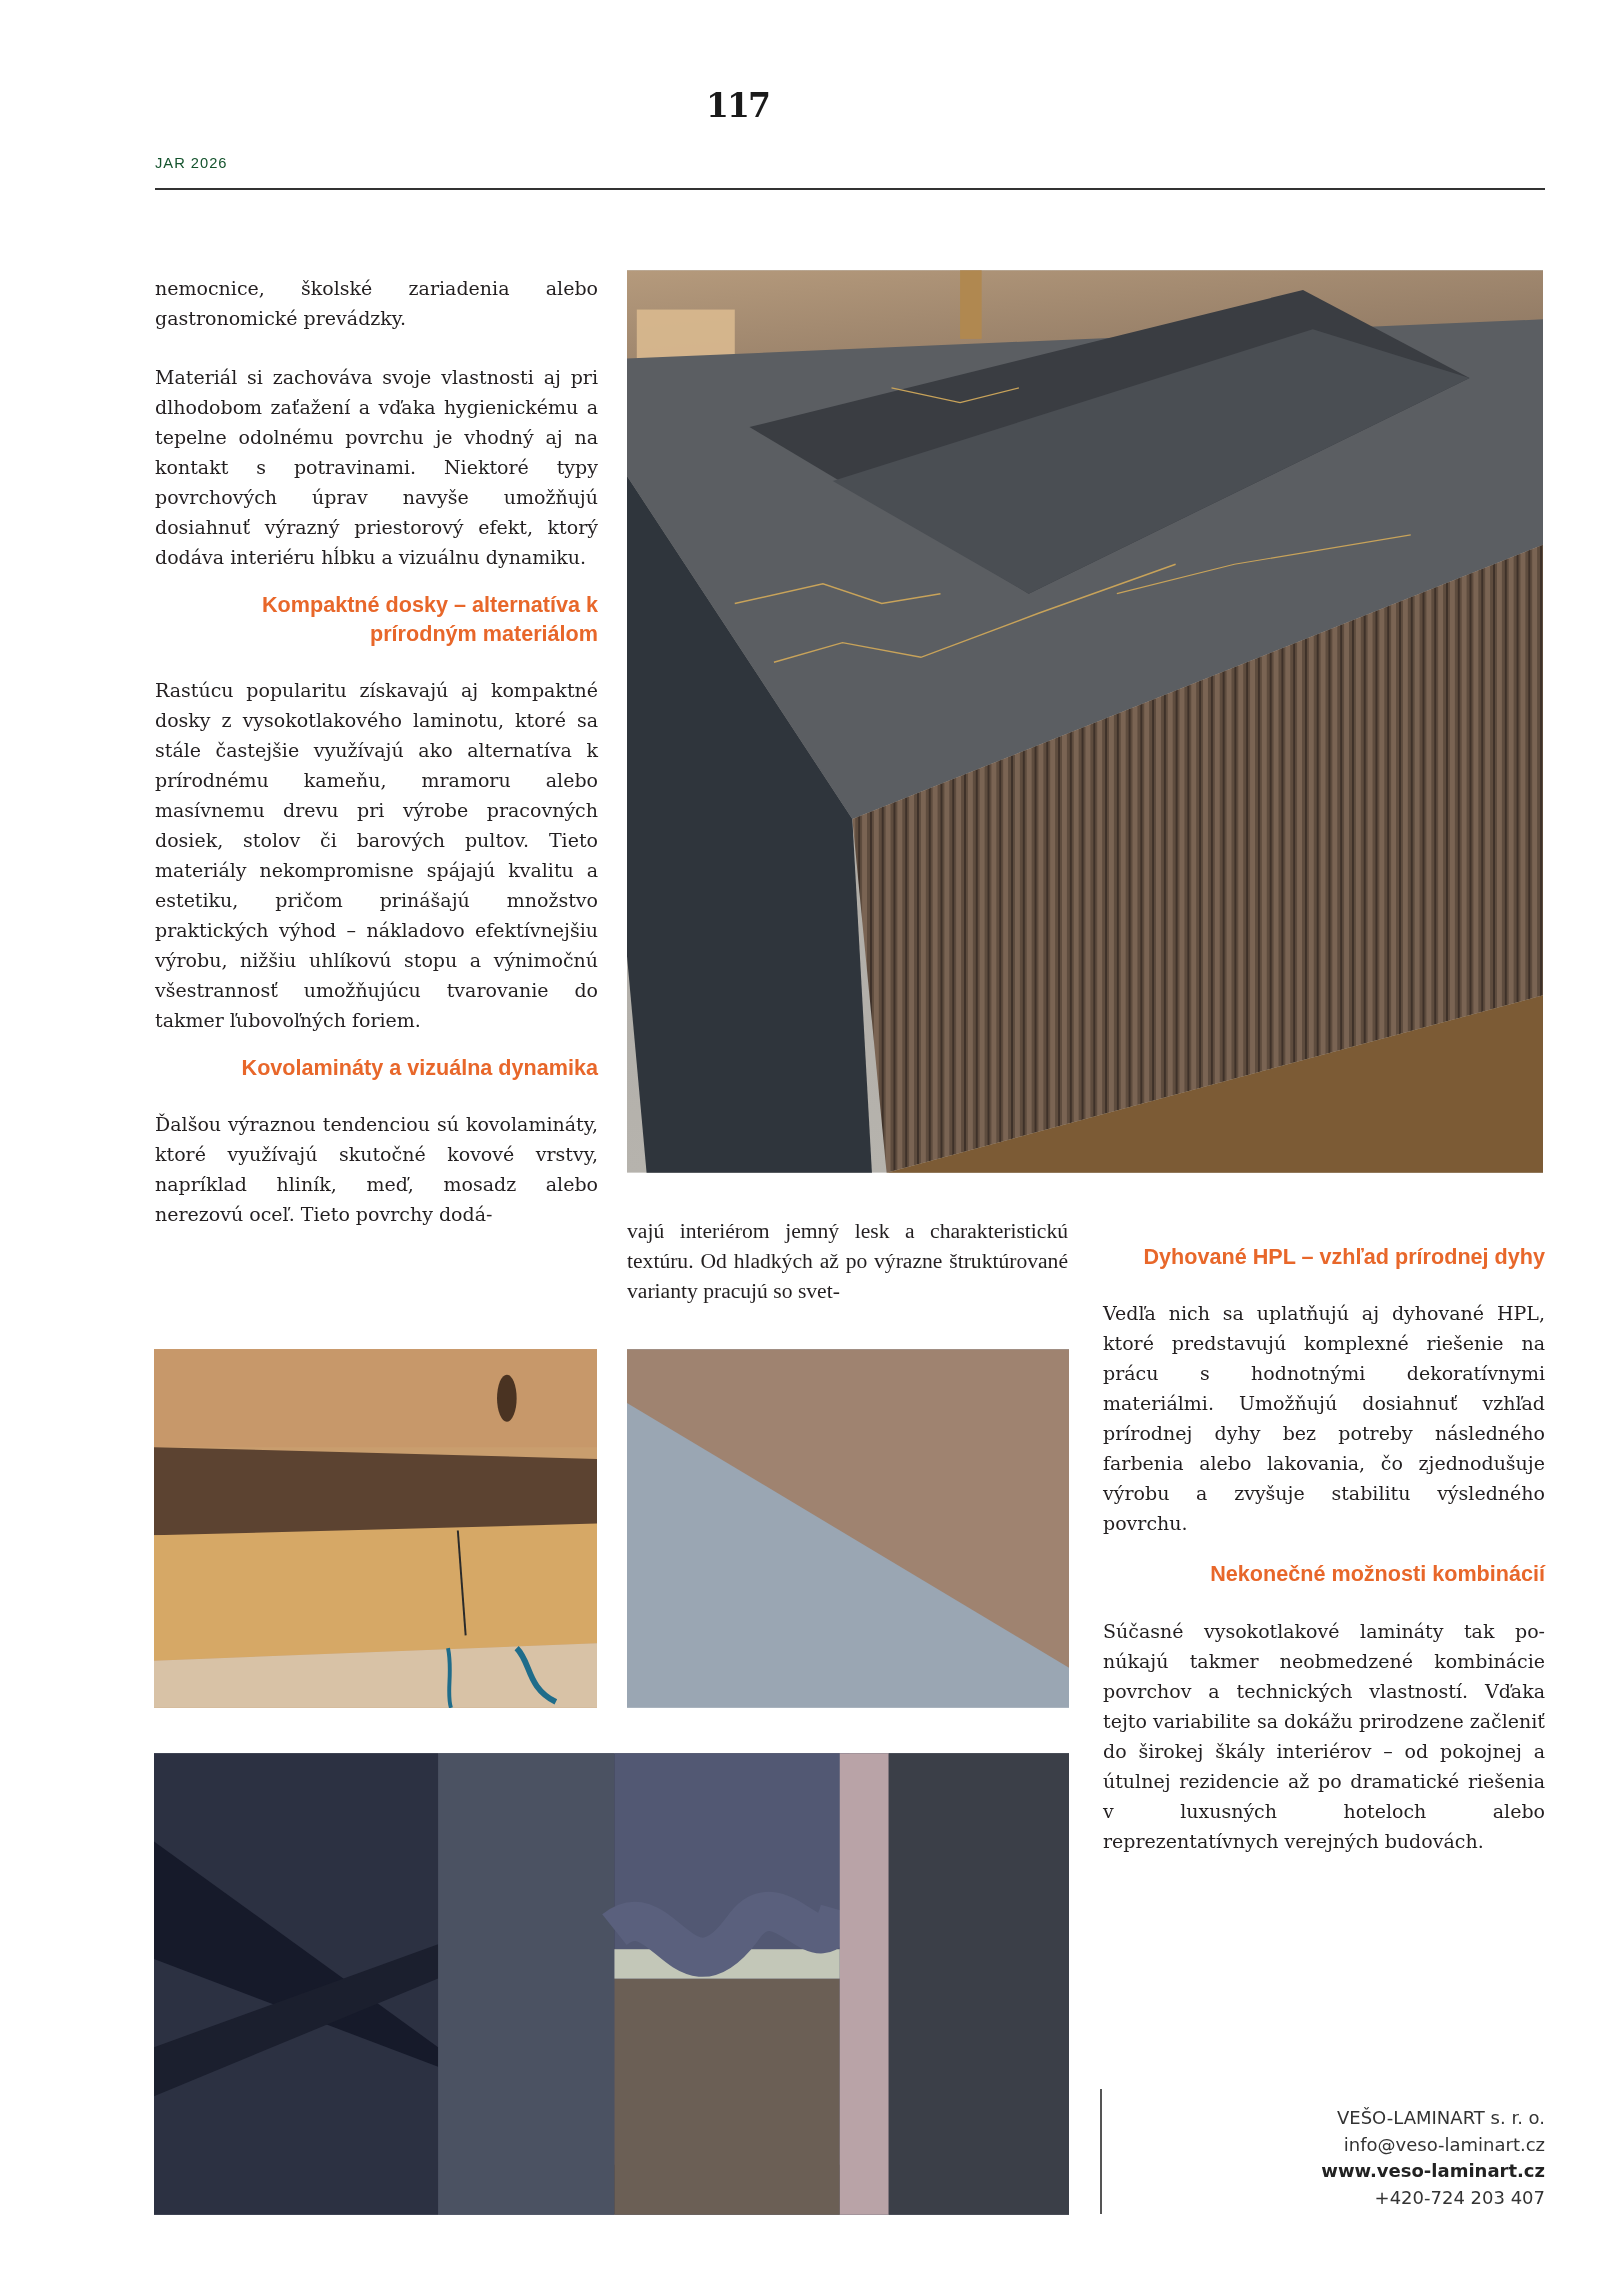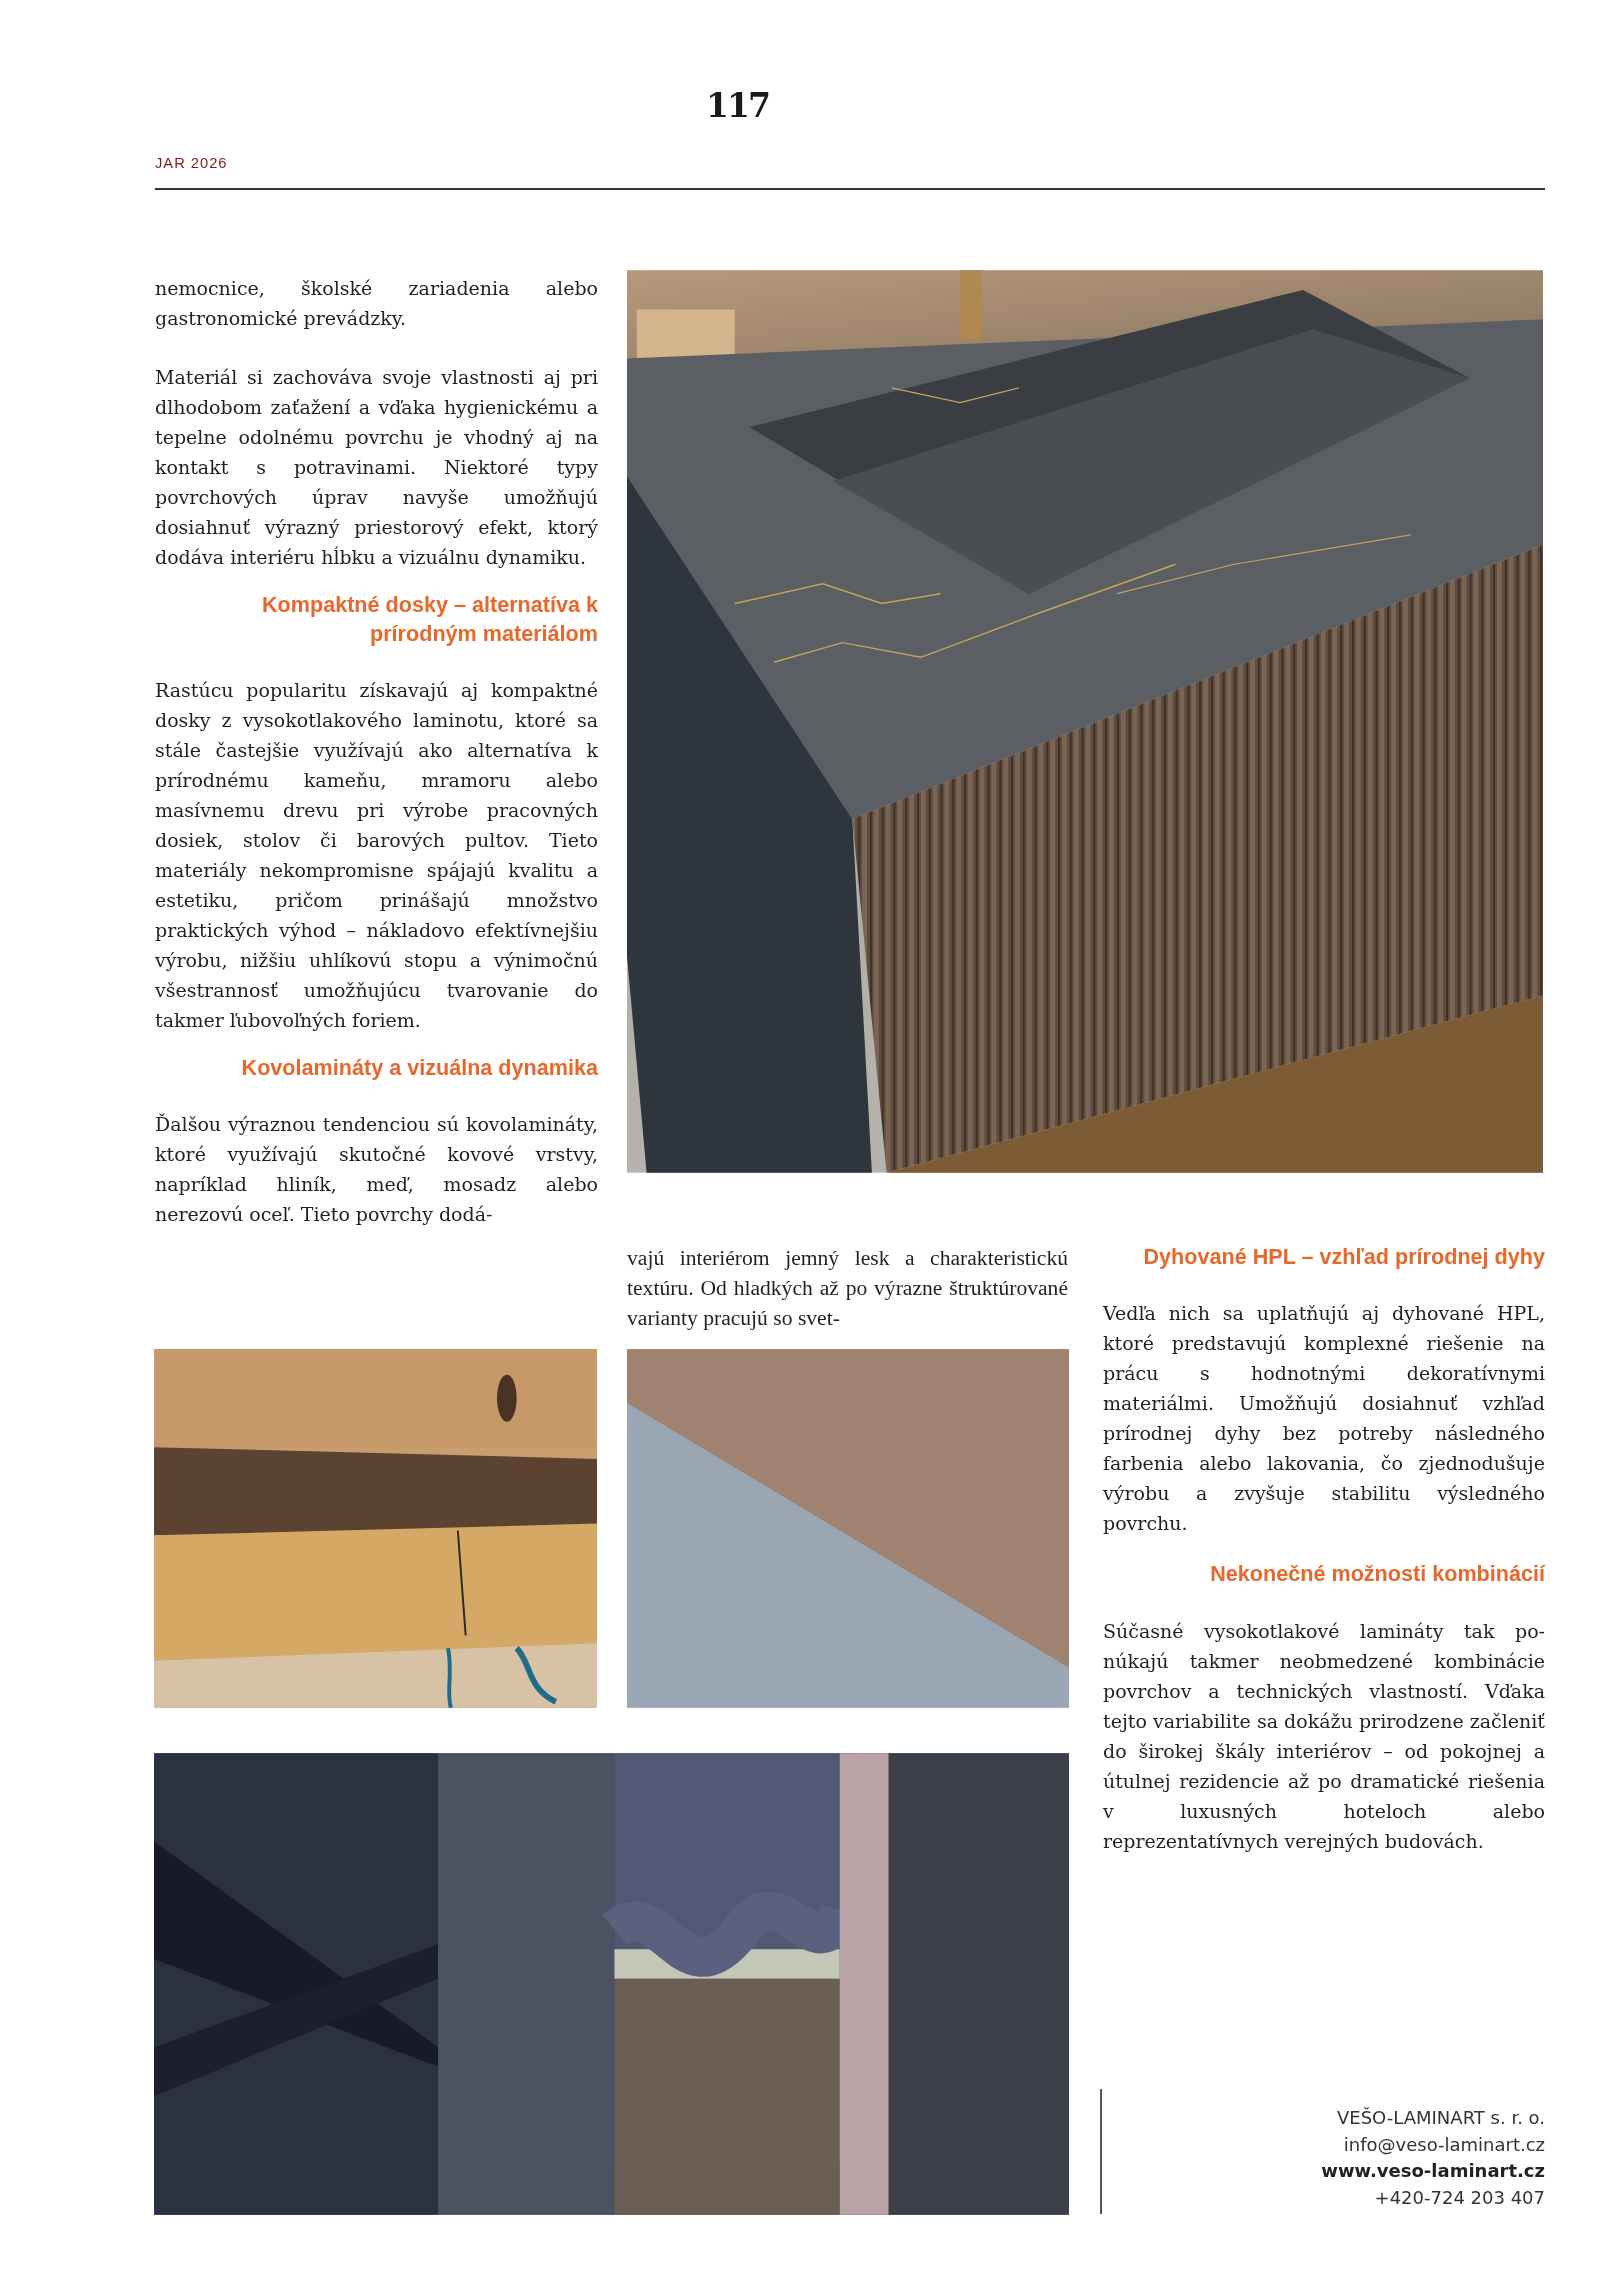--- a/index.html
+++ b/index.html
@@ -1,19 +1,19 @@
 <!DOCTYPE html>
 <html><head>
   <meta charset="utf-8">
   <style>
     html, body { margin: 0; padding: 0; background: #ffffff; }
     body { width: 1621px; height: 2293px; position: relative; overflow: hidden; color: #231f20; }
     .abs { position: absolute; }
     .page-number { left: 0; width: 1475px; top: 86px; text-align: center; font-family: "DejaVu Serif", serif; font-weight: bold; font-size: 33px; letter-spacing: -2px; color: #1a1a1a; }
-    .issue { left: 155px; top: 155px; font-family: "Liberation Sans", sans-serif; font-size: 14.7px; letter-spacing: 1px; color: #7f1d1d; }
+    .issue { left: 155px; top: 155px; font-family: "Liberation Sans", sans-serif; font-size: 14.7px; letter-spacing: 1px; color: #14532d; }
     .rule { left: 155px; top: 188px; width: 1390px; height: 2px; background: #333; }
     .col { font-family: "DejaVu Serif", serif; font-size: 19px; line-height: 30px; color: #231f20; text-align: justify; hyphens: manual; }
     .col p { margin: 0; }
     .heading { font-family: "Liberation Sans", sans-serif; font-weight: bold; color: #e8672a; font-size: 21.6px; line-height: 29px; margin: 0; text-align: right; }
     .narrow { font-family: "Liberation Serif", serif; font-size: 21.6px; line-height: 30px; }
     .img { overflow: hidden; }
     .contact { left: 1108px; top: 2105px; width: 437px; text-align: right; font-family: "DejaVu Sans", sans-serif; font-size: 18px; line-height: 26.5px; color: #333; }
     .contact .web { font-weight: bold; color: #222; }
     .vline { left: 1100px; top: 2089px; width: 2px; height: 125px; background: #555; }
   </style>
@@ -63,21 +63,21 @@
     <polygon points="0,210 230,560 250,921 20,921 0,700" fill="#2f353c"></polygon>
     <polygon points="230,560 935,280 935,740 265,921" fill="url(#flutes)"></polygon>
     <polygon points="265,921 935,740 935,921" fill="#7c5b35"></polygon>
     <path d="M110,340 L200,320 L260,340 L320,330" stroke="#c8a35a" stroke-width="1.5" fill="none"></path>
     <path d="M150,400 L220,380 L300,395 L420,350 L560,300" stroke="#c8a35a" stroke-width="1.5" fill="none"></path>
     <path d="M500,330 L620,300 L800,270" stroke="#c8a35a" stroke-width="1.2" fill="none"></path>
     <path d="M270,120 L340,135 L400,120" stroke="#c8a35a" stroke-width="1.2" fill="none"></path>
   </svg>
 </div>
 
-<div class="abs col narrow" style="left:627px; top:1243px; width:441px;">
+<div class="abs col narrow" style="left:627px; top:1216px; width:441px;">
   <p>vajú interiérom jemný lesk a charakteris­tickú textúru. Od hladkých až po výrazne štruktúrované varianty pracujú so svet-</p>
 </div>
 
 <div class="abs col" style="left:1103px; top:1216px; width:442px;">
   <h3 class="heading" style="margin-top:25.5px;">Dyhované HPL – vzhľad prírodnej dyhy</h3>
   <p style="height:27.4px"></p>
   <p>Vedľa nich sa uplatňujú aj dyhované HPL, ktoré predstavujú komplexné rie­šenie na prácu s hodnotnými dekoratív­nymi materiálmi. Umožňujú dosiahnuť vzhľad prírodnej dyhy bez potreby ná­sledného farbenia alebo lakovania, čo zjednodušuje výrobu a zvyšuje stabilitu výsledného povrchu.</p>
   <h3 class="heading" style="margin-top:21.6px;">Nekonečné možnosti kombinácií</h3>
   <p style="height:27.4px"></p>
   <p>Súčasné vysokotlakové lamináty tak po­núkajú takmer neobmedzené kombiná­cie povrchov a technických vlastností. Vďaka tejto variabilite sa dokážu priro­dzene začleniť do širokej škály interiérov – od pokojnej a útulnej rezidencie až po dramatické riešenia v luxusných hote­loch alebo reprezentatívnych verejných budovách.</p>

